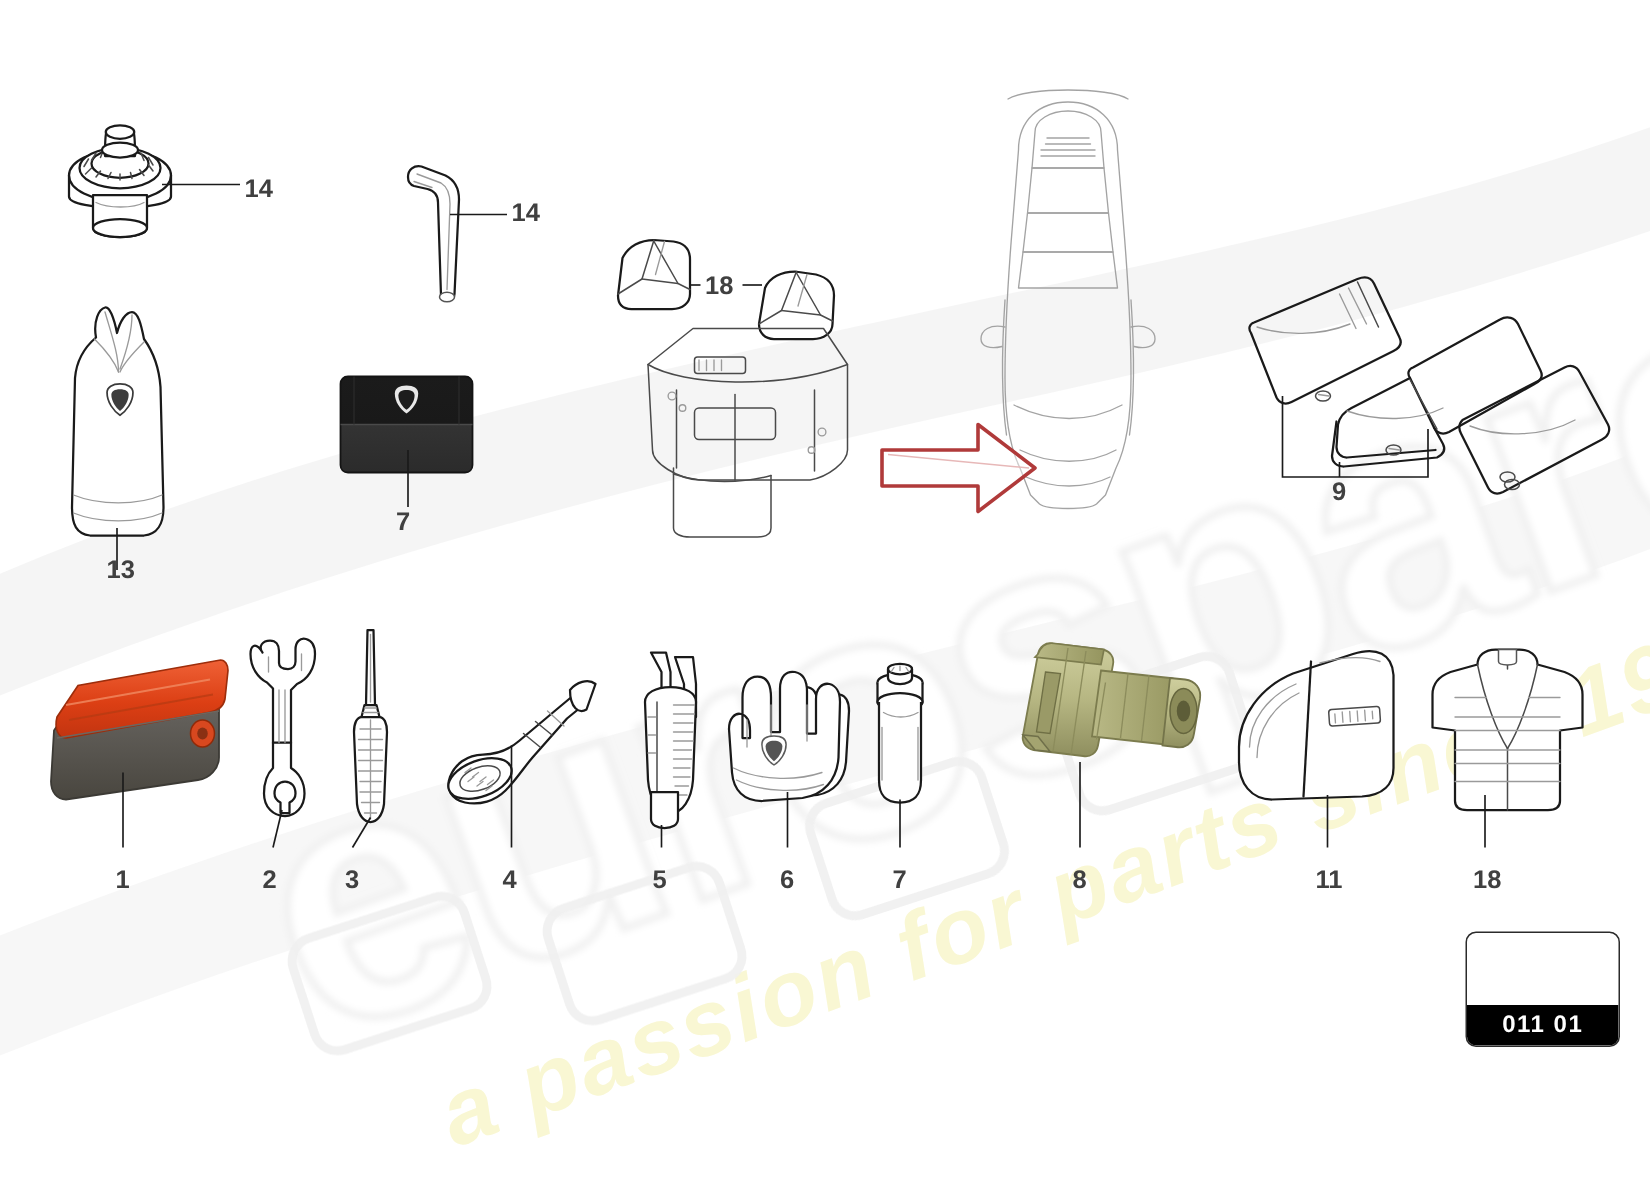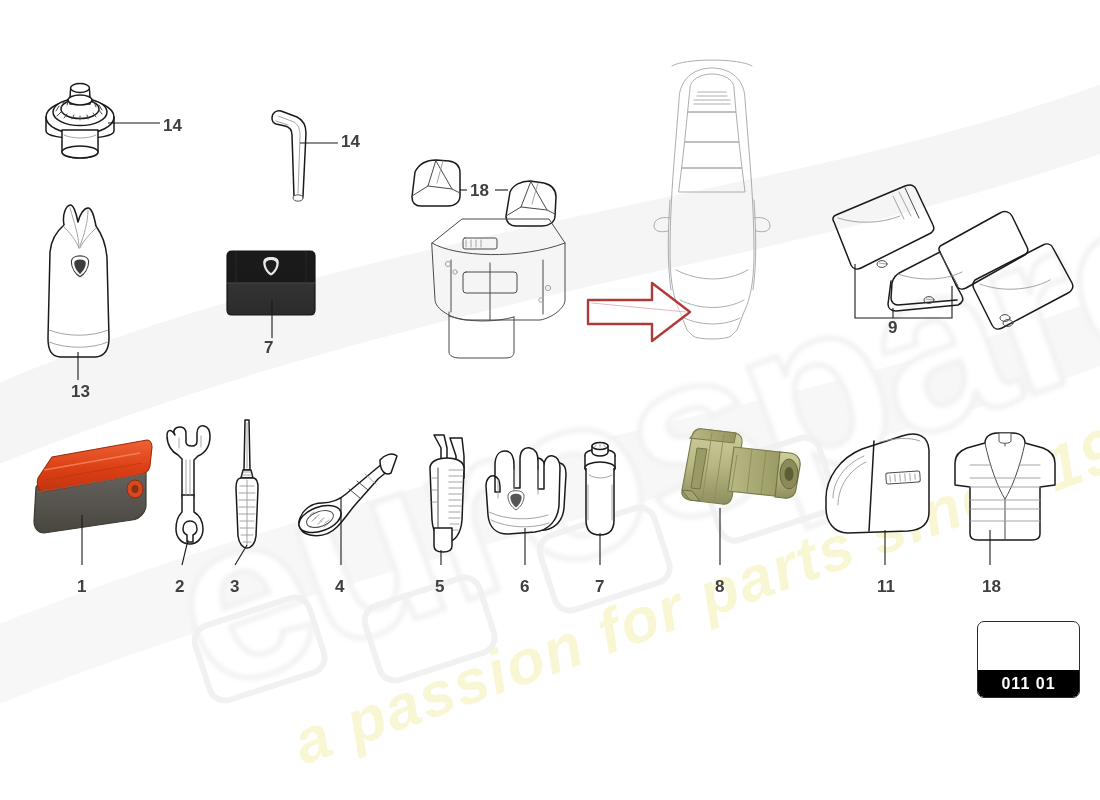--- a/index.html
+++ b/index.html
@@ -539,21 +539,21 @@
   <div class="callout-num" style="left:230px; top:577px;">3</div>
   <div class="callout-num" style="left:335px; top:577px;">4</div>
   <div class="callout-num" style="left:435px; top:577px;">5</div>
   <div class="callout-num" style="left:520px; top:577px;">6</div>
   <div class="callout-num" style="left:595px; top:577px;">7</div>
   <div class="callout-num" style="left:715px; top:577px;">8</div>
   <div class="callout-num" style="left:888px; top:318px;">9</div>
   <div class="callout-num" style="left:470px; top:181px;">18</div>
   <div class="callout-num" style="left:877px; top:577px;">11</div>
   <div class="callout-num" style="left:264px; top:338px;">7</div>
-  <div class="callout-num" style="left:71px;  top:382px;">13</div>
+  <div class="callout-num" style="left:71px;  top:370px;">13</div>
   <div class="callout-num" style="left:163px; top:116px;">14</div>
   <div class="callout-num" style="left:341px; top:132px;">14</div>
   <div class="callout-num" style="left:982px; top:577px;">18</div>
 
   <div class="code-box" style="left:977px; top:621px; width:103px; height:77px;">
     <div class="code-bar" style="height:27px;">
       <span class="code-text">011 01</span>
     </div>
   </div>
 

